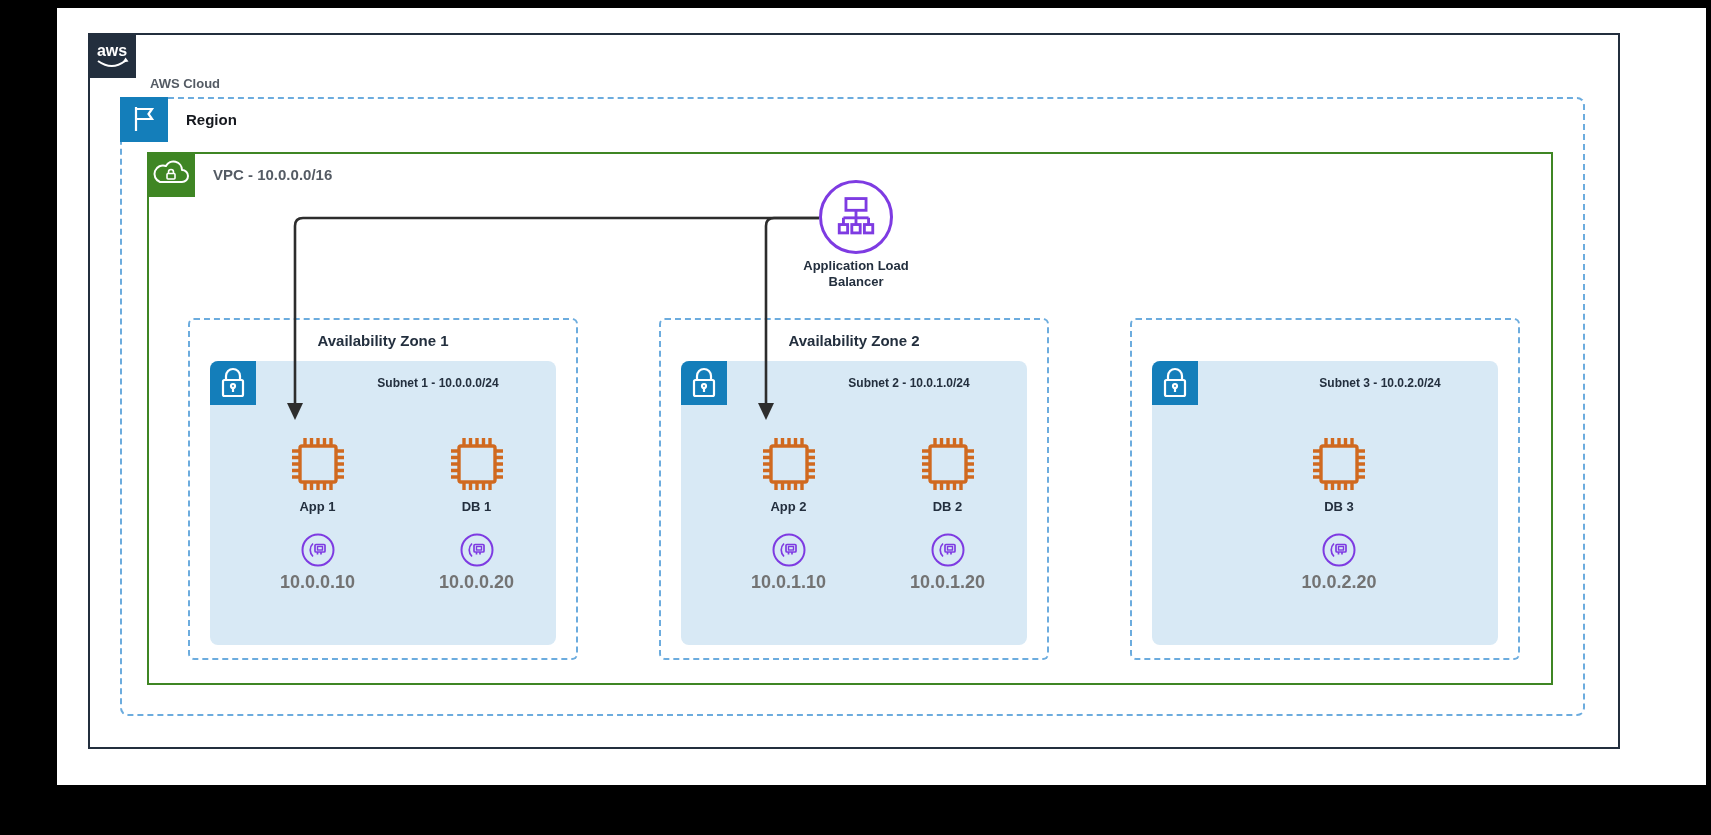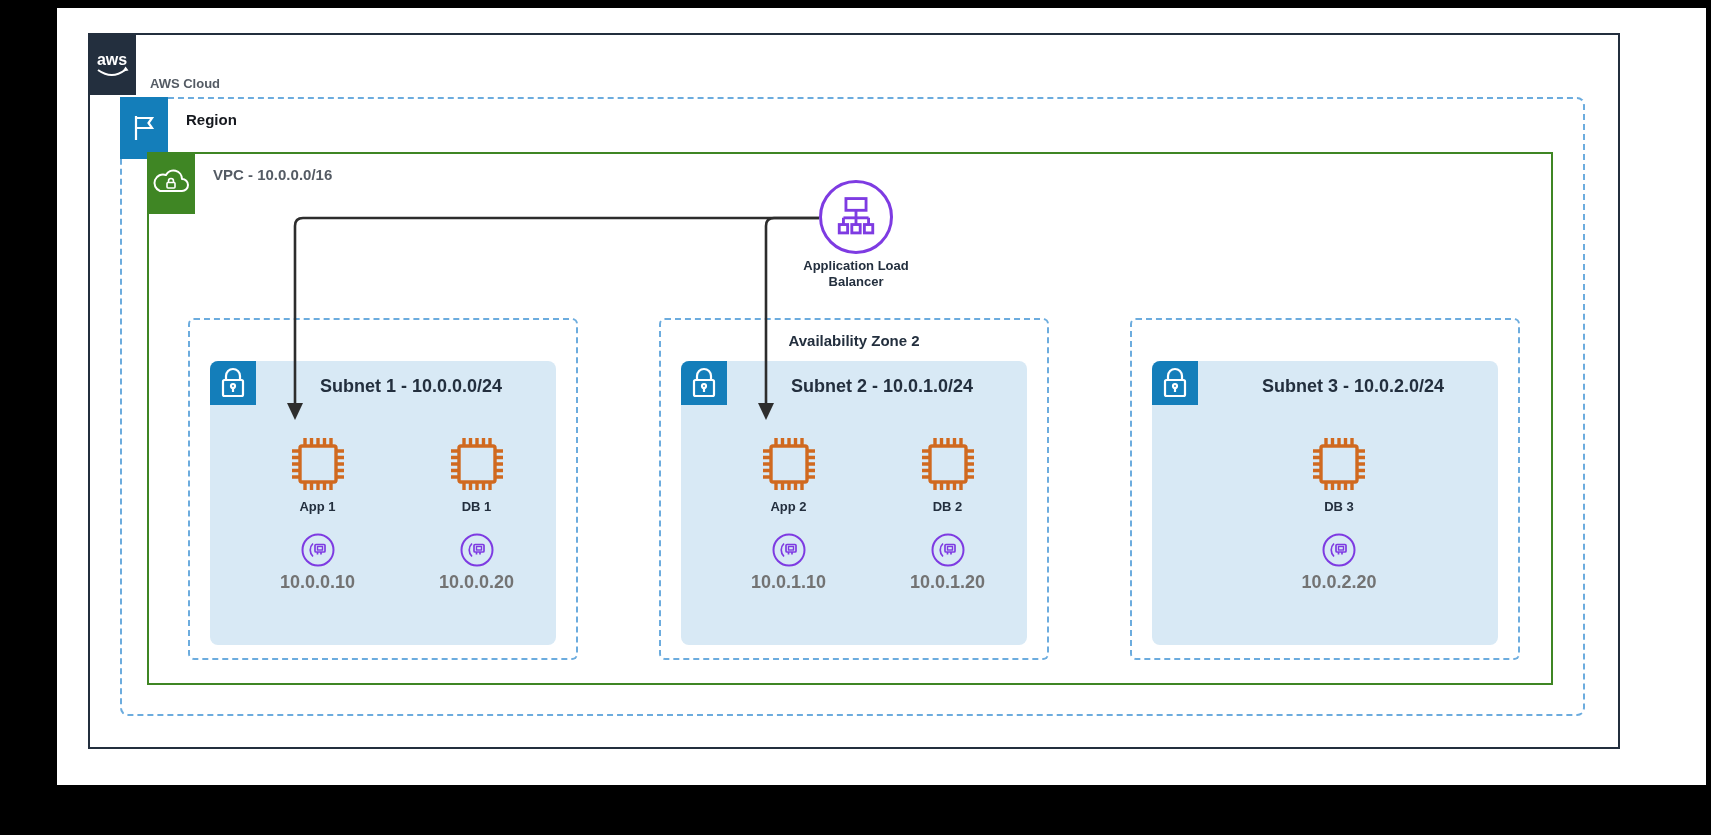--- a/index.html
+++ b/index.html
@@ -4,41 +4,41 @@
 <style>
   html,body{margin:0;padding:0;background:#000;}
   .stage{position:relative;width:1711px;height:835px;background:#000;overflow:hidden;
          font-family:"Liberation Sans",sans-serif;}
   .canvas{position:absolute;left:57px;top:8px;width:1649px;height:777px;background:#ffffff;}
   .group-box{position:absolute;box-sizing:border-box;background:transparent;}
   .aws-cloud-box{border:2px solid #232F3E;}
   .region-box{border:2px dashed #6CACDE;border-radius:8px;}
   .vpc-box{border:2px solid #3F8624;}
 
-  .group-icon{position:absolute;left:-2px;top:-2px;width:48px;height:62px;display:flex;
+  .group-icon{position:absolute;left:-2px;top:-2px;width:48px;height:45px;display:flex;
               align-items:center;justify-content:center;}
   .icon-navy{background:#232F3E;}
   .icon-blue{background:#147EBA;}
   .icon-green{background:#3F8624;}
 
   .group-label{position:absolute;white-space:nowrap;font-weight:bold;}
   .aws-cloud-label{left:60px;top:13px;font-size:13px;color:#545B64;margin-top:28px;}
   .region-label{left:64px;top:12px;font-size:15px;color:#16191F;}
   .vpc-label{left:64px;top:12px;font-size:15px;color:#545B64;}
 
   .az-box{position:absolute;top:310px;height:342px;box-sizing:border-box;
           border:2px dashed #6CACDE;border-radius:6px;}
   .az-title{position:absolute;left:0;right:0;top:12px;text-align:center;
             font-size:15px;font-weight:bold;color:#232F3E;}
   .subnet{position:absolute;left:20px;right:20px;top:41px;height:284px;
           background:#D8E9F5;border-radius:8px;}
   .subnet-lock{position:absolute;left:0;top:0;width:46px;height:44px;background:#147EBA;
                border-radius:8px 0 0 0;display:flex;align-items:center;justify-content:center;}
-  .subnet-label{position:absolute;left:110px;right:0;top:15px;
-                font-size:18px;font-weight:bold;color:#232F3E;white-space:nowrap;}
+  .subnet-label{position:absolute;left:110px;right:0;top:15px;text-align:center;
+                font-size:12px;font-weight:bold;color:#232F3E;white-space:nowrap;}
   .inst-row{position:absolute;left:0;right:0;top:72px;display:flex;padding-left:28px;}
   .inst-cell{flex:1;display:flex;flex-direction:column;align-items:center;}
   .inst-name{margin-top:4px;font-size:13px;font-weight:bold;color:#232F3E;}
   .eni-icon{margin-top:18px;}
   .ip-label{margin-top:4px;font-size:18px;font-weight:bold;color:#737373;}
 
   .connectors{position:absolute;left:0;top:0;width:1711px;height:835px;pointer-events:none;}
 
   .alb-node{position:absolute;left:819px;top:180px;width:74px;height:74px;background:#fff;
             border:3px solid #7E3BE2;border-radius:50%;box-sizing:border-box;
@@ -82,20 +82,21 @@
           <g stroke="#ffffff" stroke-width="1.6" fill="none">
             <path d="M21.5 21.5 v-1.5 a2.5 2.5 0 0 1 5 0 v1.5"></path>
             <rect x="20" y="21.5" width="8" height="5.5" rx="1"></rect>
           </g>
         </svg>
       </div>
       <div class="group-label vpc-label">VPC - 10.0.0.0/16</div>
     </div>
 
     <div class="az-box" style="left:131px;width:390px;">
+      <div class="az-title">Availability Zone 1</div>
       <div class="subnet">
         <div class="subnet-lock">
           <svg width="46" height="44" viewBox="0 0 46 44">
             <g stroke="#ffffff" stroke-width="2.2" fill="none">
               <path d="M16 19 v-4 a7 7 0 0 1 14 0 v4"></path>
               <rect x="13" y="19" width="20" height="16" rx="1.5"></rect>
               <circle cx="23" cy="25" r="2"></circle>
               <path d="M23 27 v4"></path>
             </g>
           </svg>

